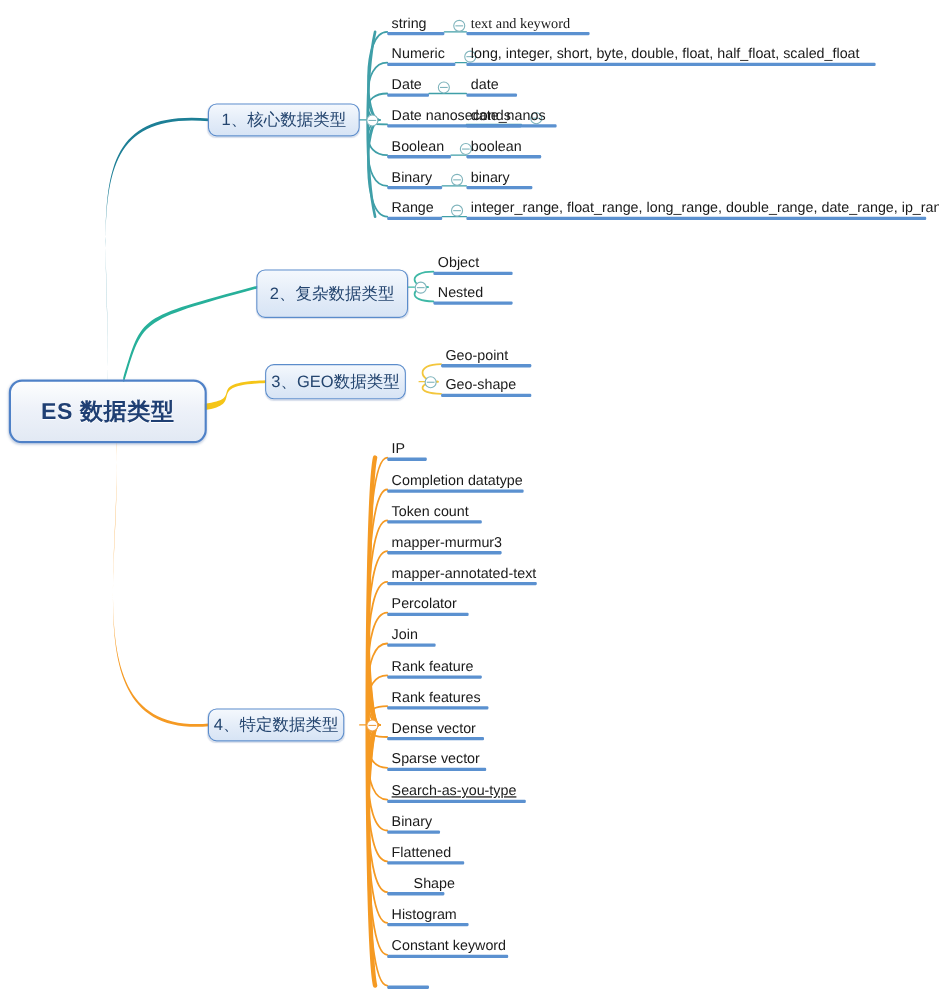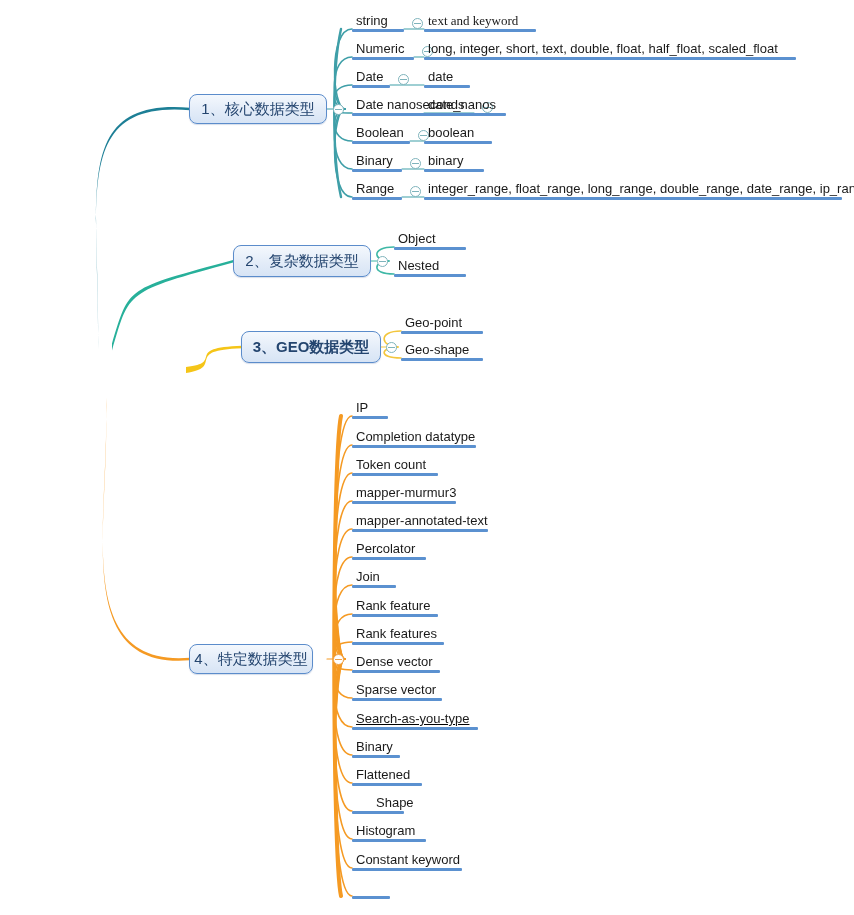--- a/index.html
+++ b/index.html
@@ -121,20 +121,23 @@
       <path d="M 345 659 C 332 659, 328 727, 352 727" fill="none" stroke="#f59a23" stroke-width="1.6" stroke-linecap="round"></path>
       <path d="M 345 659 C 332 659, 328 755, 352 755" fill="none" stroke="#f59a23" stroke-width="1.6" stroke-linecap="round"></path>
       <path d="M 345 659 C 332 659, 328 783, 352 783" fill="none" stroke="#f59a23" stroke-width="1.6" stroke-linecap="round"></path>
       <path d="M 345 659 C 332 659, 328 811, 352 811" fill="none" stroke="#f59a23" stroke-width="1.6" stroke-linecap="round"></path>
       <path d="M 345 659 C 332 659, 328 839, 352 839" fill="none" stroke="#f59a23" stroke-width="1.6" stroke-linecap="round"></path>
       <path d="M 345 659 C 332 659, 328 868, 352 868" fill="none" stroke="#f59a23" stroke-width="1.6" stroke-linecap="round"></path>
       <path d="M 345 659 C 332 659, 328 896, 352 896" fill="none" stroke="#f59a23" stroke-width="1.6" stroke-linecap="round"></path>
       <path d="M 341 416 C 332 456, 332 856, 341 896" fill="none" stroke="#f59a23" stroke-width="4" stroke-linecap="round"></path>
     </svg>
 
+  <div class="root-node" id="root-node" style="left: 8px; top: 345px; width: 180px; height: 58px;">
+    <span>ES 数据类型</span>
+  </div>
 
   <div id="nodes-layer">
       <div class="branch-node" style="left: 189px; top: 94px; width: 138px; height: 30px;">
         <span>1、核心数据类型</span>
       </div>
       <div class="toggle " style="left: 333px; top: 103.5px;">
         <i></i>
       </div>
       <div class="uline" style="left: 352px; top: 29px; width: 52px;"></div>
       <div class="leaf" style="left: 352px; top: 13px;">
@@ -149,21 +152,21 @@
       </div>
       <div class="uline" style="left: 352px; top: 57px; width: 62px;"></div>
       <div class="leaf" style="left: 352px; top: 41px;">
         <div class="ltext">Numeric</div>
       </div>
       <div class="toggle" style="left: 422px; top: 46px;">
         <i></i>
       </div>
       <div class="uline" style="left: 424px; top: 57px; width: 372px;"></div>
       <div class="leaf" style="left: 424px; top: 41px;">
-        <div class="ltext">long, integer, short, text, double, float, half_float, scaled_float</div>
+        <div class="ltext">long, integer, short, byte, double, float, half_float, scaled_float</div>
       </div>
       <div class="uline" style="left: 352px; top: 85px; width: 38px;"></div>
       <div class="leaf" style="left: 352px; top: 69px;">
         <div class="ltext">Date</div>
       </div>
       <div class="toggle" style="left: 398px; top: 74px;">
         <i></i>
       </div>
       <div class="uline" style="left: 424px; top: 85px; width: 46px;"></div>
       <div class="leaf" style="left: 424px; top: 69px;">
@@ -206,35 +209,35 @@
       <div class="leaf" style="left: 352px; top: 181px;">
         <div class="ltext">Range</div>
       </div>
       <div class="toggle" style="left: 410px; top: 186px;">
         <i></i>
       </div>
       <div class="uline" style="left: 424px; top: 197px; width: 418px;"></div>
       <div class="leaf" style="left: 424px; top: 181px;">
         <div class="ltext">integer_range, float_range, long_range, double_range, date_range, ip_range</div>
       </div>
-      <div class="branch-node" style="left: 233px; top: 245px; width: 138px; height: 32px;">
+      <div class="branch-node" style="left: 233px; top: 245px; width: 138px; height: 44px;">
         <span>2、复杂数据类型</span>
       </div>
       <div class="toggle " style="left: 377px; top: 255.5px;">
         <i></i>
       </div>
       <div class="uline" style="left: 394px; top: 247px; width: 72px;"></div>
       <div class="leaf" style="left: 394px; top: 231px;">
         <div class="ltext">Object</div>
       </div>
       <div class="uline" style="left: 394px; top: 274px; width: 72px;"></div>
       <div class="leaf" style="left: 394px; top: 258px;">
         <div class="ltext">Nested</div>
       </div>
-      <div class="branch-node" style="left: 241px; top: 331px; width: 140px; height: 32px; font-weight: bold;">
+      <div class="branch-node" style="left: 241px; top: 331px; width: 128px; height: 32px;">
         <span>3、GEO数据类型</span>
       </div>
       <div class="toggle " style="left: 386px; top: 341.5px;">
         <i></i>
       </div>
       <div class="uline" style="left: 401px; top: 331px; width: 82px;"></div>
       <div class="leaf" style="left: 401px; top: 315px;">
         <div class="ltext">Geo-point</div>
       </div>
       <div class="uline" style="left: 401px; top: 358px; width: 82px;"></div>

